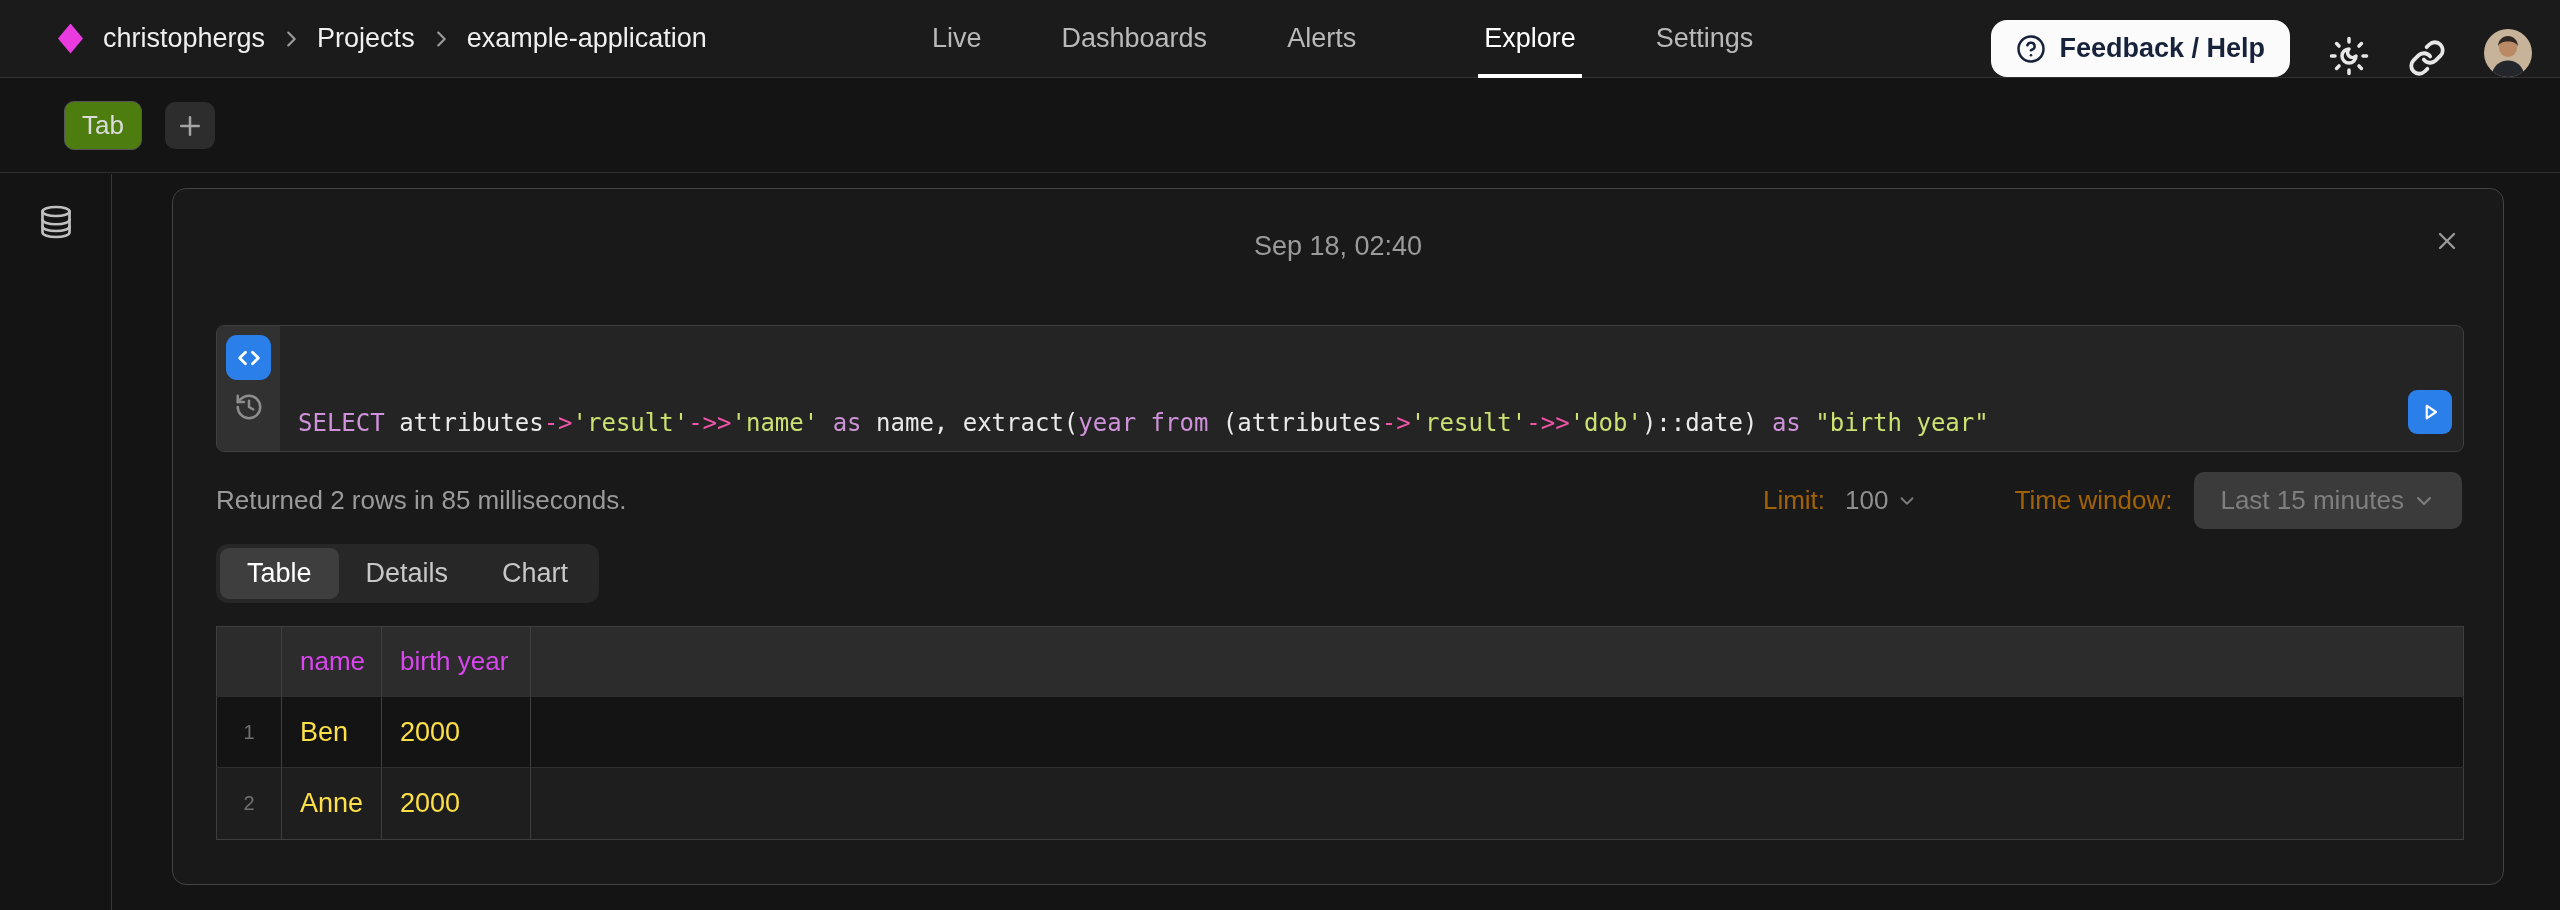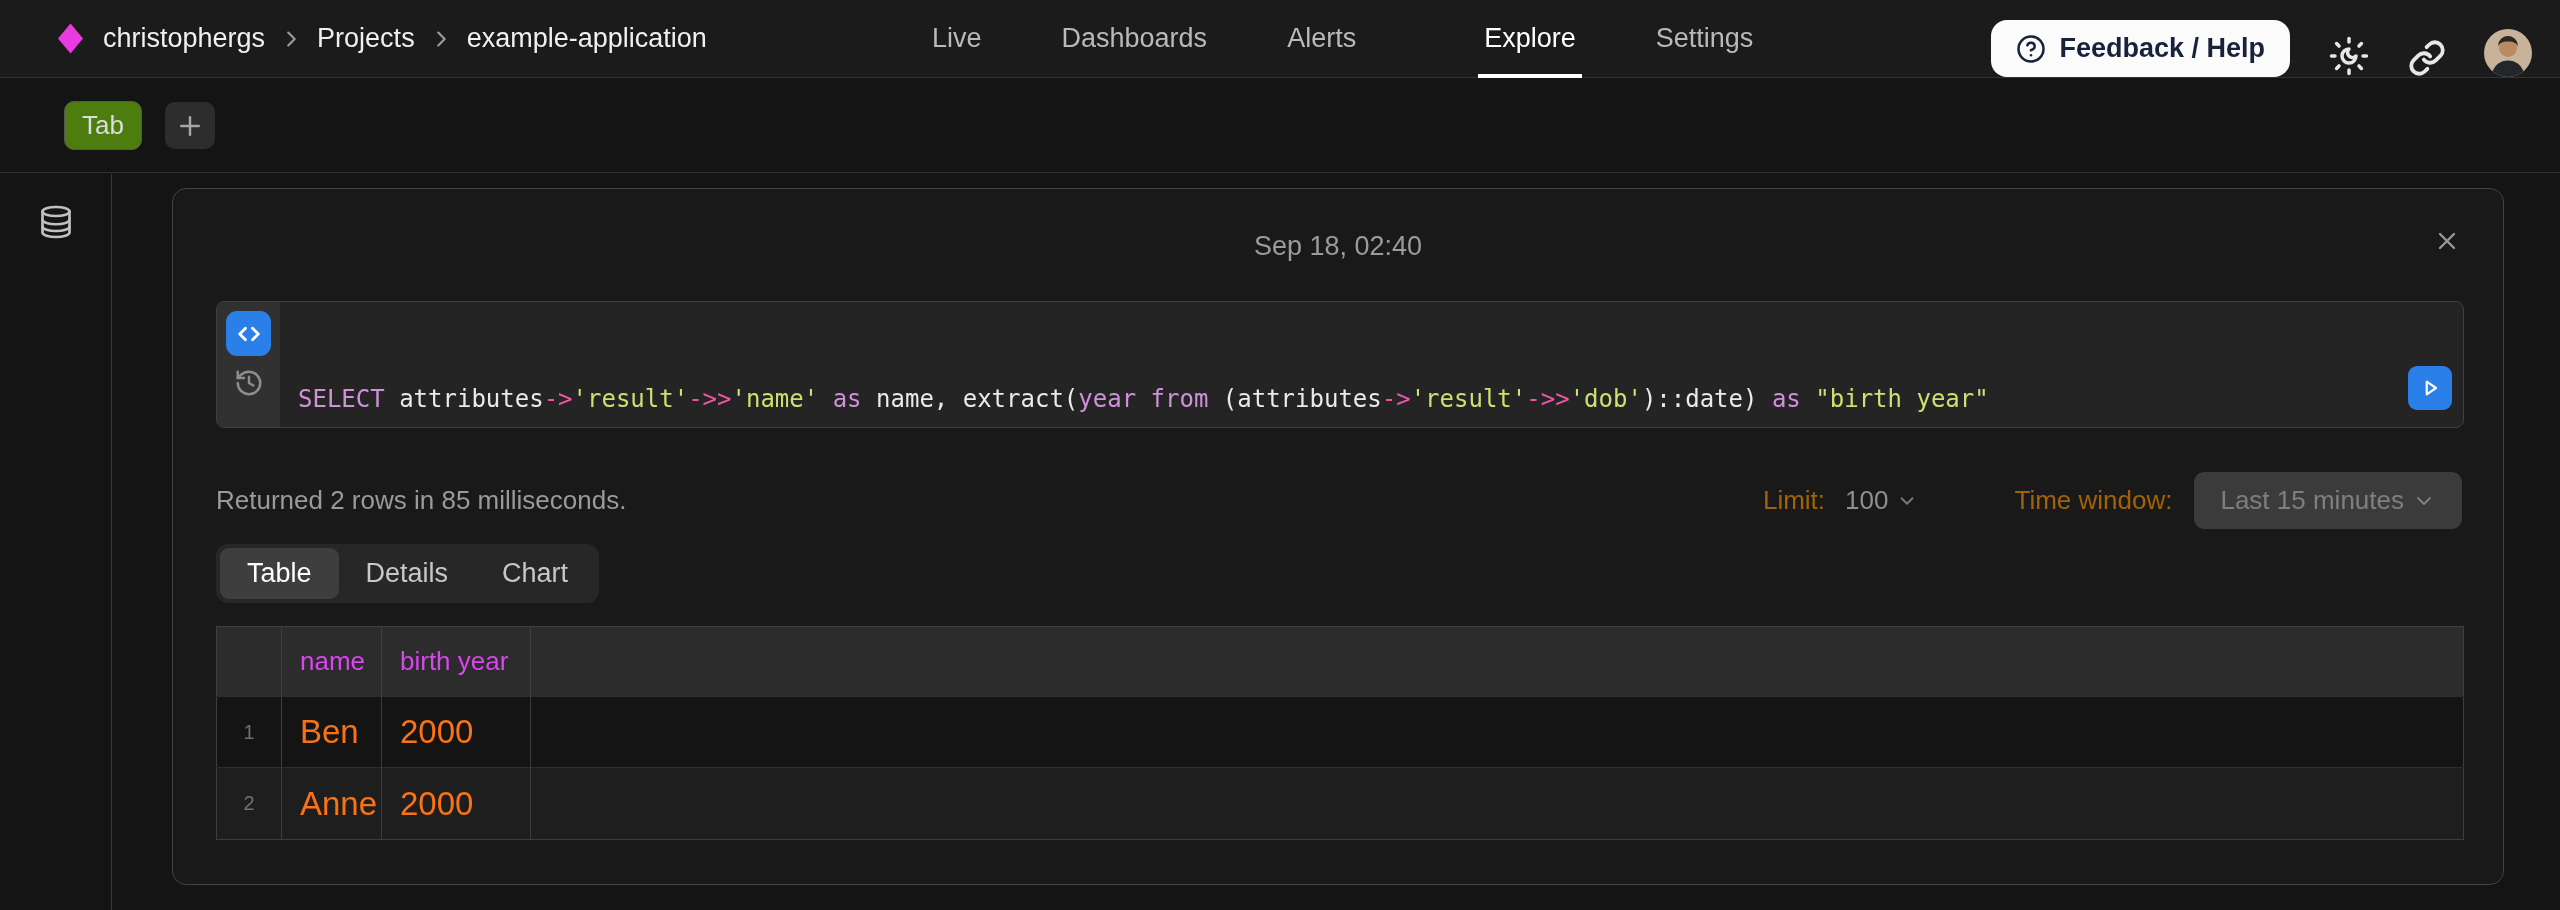--- a/index.html
+++ b/index.html
@@ -81,21 +81,21 @@
   }
   .card-header { position:relative; height:118px; }
   .timestamp {
     position:absolute; left:0; right:0; top:42px; text-align:center;
     font-size:27px; color:#9b9b9b;
   }
   .close-btn { position:absolute; right:42px; top:38px; color:#9a9a9a; cursor:pointer; }
 
   
   .editor {
-    position:absolute; left:43px; top:112px; width:2248px; height:127px;
+    position:absolute; left:43px; top:136px; width:2248px; height:127px;
     background:#242424; border:1px solid #404040; border-radius:8px;
     display:flex;
   }
   .gutter {
     width:63px; background:#313131; border-radius:7px 0 0 7px;
     display:flex; flex-direction:column; align-items:center; padding-top:9px; gap:12px;
     flex:none;
   }
   .code-toggle {
     width:45px; height:45px; background:#2b7fe8; border-radius:11px;
@@ -158,21 +158,21 @@
   .results th, .results td {
     border-left:1px solid #3e3e3e; padding:0 18px; text-align:left;
     overflow:hidden; white-space:nowrap;
   }
   .results th:first-child, .results td:first-child { border-left:none; }
   .results thead tr { height:70px; background:#2c2c2c; }
   .results thead th { font-size:26px; font-weight:500; color:#d946ef; }
   .results tbody tr { border-top:1px solid #2e2e2e; }
   .results tbody tr:nth-child(1) { height:71px; background:#141414; }
   .results tbody tr:nth-child(2) { height:72px; background:#1e1e1e; }
-  .results td { font-size:33px; color:#f97316; }
+  .results td { font-size:27px; color:#fde047; }
   .results .rownum { font-size:20px; color:#707070; text-align:center; padding:0; }
   .col-num { width:65px; }
   .col-name { width:100px; }
   .col-year { width:149px; }
 </style>
 </head>
 <body>
 
 <div class="nav">
   <div class="brand">

